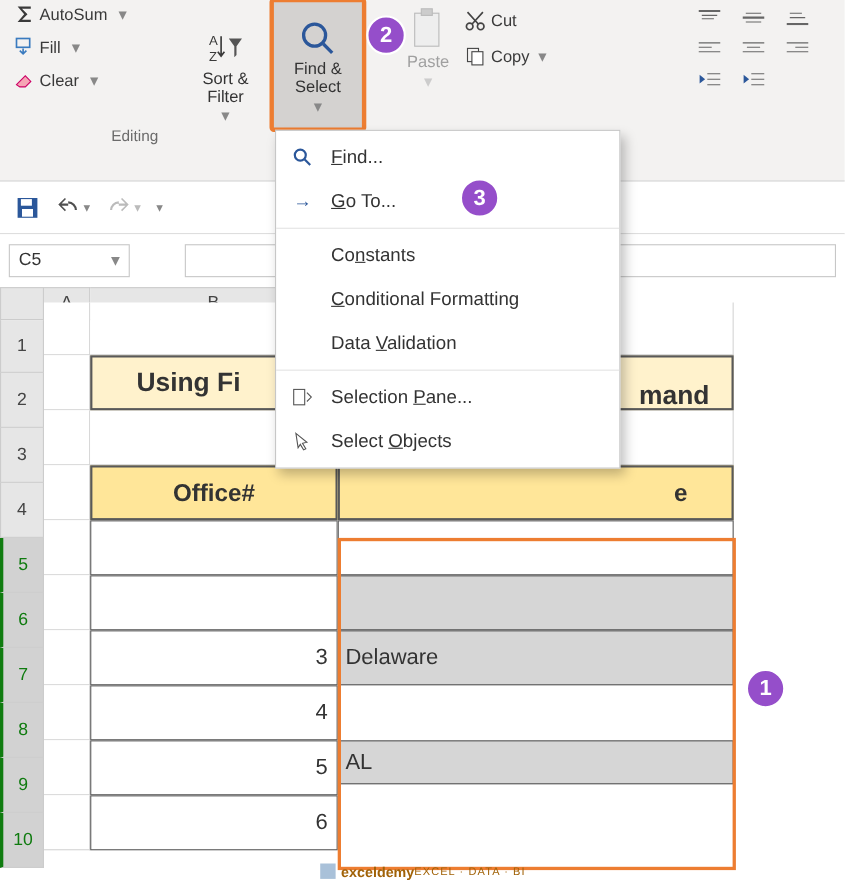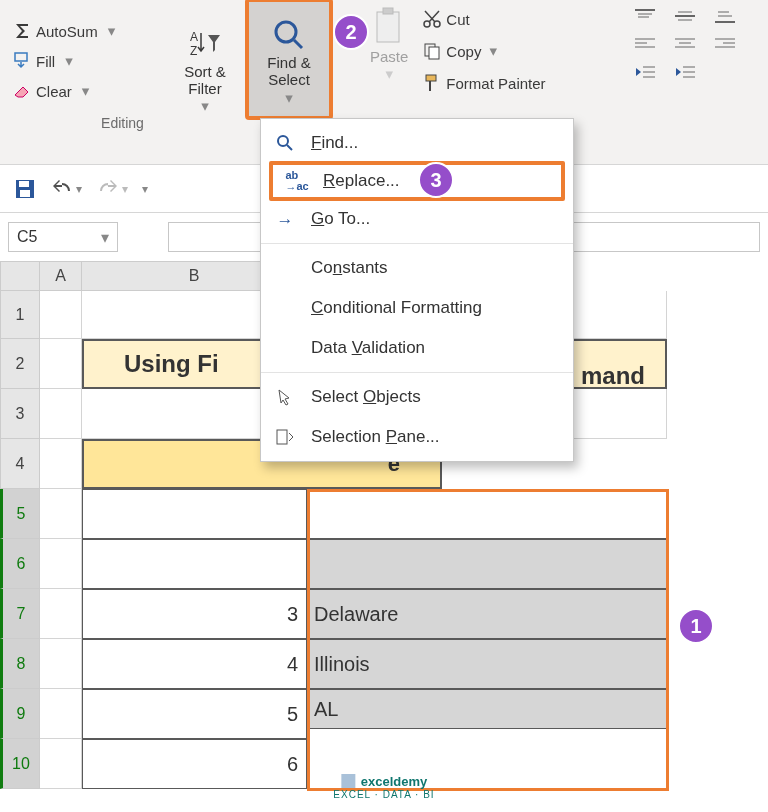--- a/index.html
+++ b/index.html
@@ -21,21 +21,21 @@
     position: relative;
   }
   .editing-group {
     position: absolute;
     left: 0; top: 0;
     width: 340px; height: 135px;
     display: flex;
   }
   .editing-col1 {
     display: flex; flex-direction: column; gap: 4px;
-    padding: 18px 8px 0 8px;
+    padding: 0 8px 0 8px;
     width: 165px;
   }
   .small-btn {
     display: flex; align-items: center; gap: 4px;
     height: 26px;
     color: #3a3a3a;
     font-size: 15px;
     padding: 0 4px;
     cursor: pointer;
   }
@@ -123,21 +123,21 @@
   .grid-area {
     position:relative;
     background:#fff;
   }
   .corner { position:absolute; left:0; top:0; width:40px; height:30px; background:#e6e6e6; border:1px solid #ccc; }
   .colheads { position:absolute; left:40px; top:0; height:30px; display:flex; }
   .colhead { height:30px; display:flex; align-items:center; justify-content:center; background:#e6e6e6; border:1px solid #ccc; border-left:none; font-size:16px; color:#444; cursor:pointer; }
   .rowheads { position:absolute; left:0; top:30px; width:40px; }
   .rowhead { width:40px; display:flex; align-items:center; justify-content:center; background:#e6e6e6; border:1px solid #ccc; border-top:none; font-size:16px; color:#444; cursor:pointer; }
   .rowhead.active { background:#d2d2d2; color:#0f7b0f; border-left:3px solid #107c10; }
-  .cells { position:absolute; left:40px; top:30px; }
+  .cells { position:absolute; left:40px; top:14px; }
   .cellrow { display:flex; }
   .cell { border:1px solid #d4d4d4; border-top:none; border-left:none; font-size:20px; display:flex; align-items:center; padding:0 6px; background:#fff; }
 
   .title-cell {
     background:#fff2cc !important;
     font-weight:bold;
     font-size:24px;
     justify-content:center;
     border:2px solid #595959 !important;
   }
@@ -154,21 +154,21 @@
   .num { justify-content:flex-end; padding-right:8px; }
 
   .sel-outline {
     position:absolute;
     border:3px solid #ed7d31;
     pointer-events:none;
   }
 
   .dropdown {
     position:absolute;
-    left: 260px; top: 118px;
+    left: 250px; top: 118px;
     width: 314px;
     background:#fff;
     border:1px solid #c7c7c7;
     box-shadow: 4px 6px 10px rgba(0,0,0,0.25);
     padding: 4px 0;
     z-index: 50;
   }
   .dd-item {
     display:flex; align-items:center;
     height:40px;
@@ -197,22 +197,22 @@
     font-size:20px; font-weight:bold;
     border:2px solid #fff;
     z-index:60;
   }
 
   .watermark {
     position:absolute;
     left:50%; bottom:12px;
     transform:translateX(-50%);
     font-size:13px;
-    color:#0f766e;
-    display:flex; flex-direction:column; align-items:center;
+    color:#a16207;
+    display:flex; flex-direction:row; align-items:center;
     z-index:5;
   }
   .watermark .wm-sub { font-size:10px; letter-spacing:1px; }
 
   u.hot { text-decoration: underline; }
 </style>
 </head>
 <body>
 
 <div class="ribbon">
@@ -286,27 +286,20 @@
           </svg>
         <span>Cut</span>
       </div>
       <div class="small-btn">
         <svg width="20" height="20" viewBox="0 0 20 20">
             <rect x="3" y="3" width="10" height="12" fill="none" stroke="#444"></rect>
             <rect x="7" y="6" width="10" height="12" fill="#fff" stroke="#444"></rect>
           </svg>
         <span>Copy</span>
         <span style="color:#888;margin-left:4px;">▾</span>
-      </div>
-      <div class="small-btn">
-        <svg width="20" height="20" viewBox="0 0 20 20">
-            <rect x="4" y="2" width="10" height="6" fill="#e8b75b" stroke="#444"></rect>
-            <path d="M8 8v10" stroke="#444" stroke-width="2"></path>
-          </svg>
-        <span>Format Painter</span>
       </div>
     </div>
   </div>
 
   <div class="align-group">
     <div class="align-row">
       <div class="align-cell">
           <svg width="20" height="14">
             <line x1="0" y1="1" x2="20" y2="1" stroke="#666" stroke-width="2"></line>
             <line x1="3" y1="5" x2="17" y2="5" stroke="#666"></line>
@@ -438,20 +431,23 @@
     </div>
 
     <div class="cellrow">
       <div class="cell" style="width:42px;height:50px"></div>
       <div class="cell" style="width:225px;height:50px"></div>
       <div class="cell" style="width:360px;height:50px"></div>
     </div>
 
     <div class="cellrow">
       <div class="cell" style="width:42px;height:50px"></div>
+      <div class="cell header-cell" style="width:225px;height:50px">
+        <span>Office#</span>
+      </div>
       <div class="cell header-cell" style="width:360px;height:50px;justify-content:flex-end;padding-right:40px;">
         <span>e</span>
       </div>
     </div>
 
     <div class="cellrow">
       <div class="cell" style="width:42px;height:50px"></div>
       <div class="cell data-cell num" style="width:225px;height:50px"></div>
       <div class="cell data-cell sel active-cell" style="width:360px;height:50px"></div>
     </div>
@@ -469,23 +465,20 @@
         </div>
       <div class="cell data-cell sel" style="width:360px;height:50px">
           <span>Delaware</span>
         </div>
     </div>
 
     <div class="cellrow">
       <div class="cell" style="width:42px;height:50px"></div>
       <div class="cell data-cell num" style="width:225px;height:50px">
           <span>4</span>
-        </div>
-      <div class="cell data-cell sel" style="width:360px;height:50px">
-          <span>Illinois</span>
         </div>
     </div>
 
     <div class="cellrow">
       <div class="cell" style="width:42px;height:50px"></div>
       <div class="cell data-cell num" style="width:225px;height:50px">
           <span>5</span>
         </div>
       <div class="cell data-cell sel" style="width:360px;height:40px">
           <span>AL</span>
@@ -506,59 +499,55 @@
 <div class="dropdown">
   <div class="dd-item">
     <span class="dd-ic">
         <svg width="18" height="18" viewBox="0 0 18 18">
           <circle cx="7" cy="7" r="5" fill="none" stroke="#2b579a" stroke-width="2"></circle>
           <path d="M11 11l5 5" stroke="#2b579a" stroke-width="2"></path>
         </svg>
       </span>
     <span><u class="hot">F</u>ind...</span>
   </div>
-  <div class="dd-item highlight-replace">
-    <span class="dd-ic" style="font-size:11px;line-height:1;color:#2b579a;font-weight:bold;">ab<br>→ac</span>
-    <span><u class="hot">R</u>eplace...</span>
-  </div>
   <div class="dd-item">
     <span class="dd-ic" style="color:#2b579a;">→</span>
     <span><u class="hot">G</u>o To...</span>
   </div>
   <div class="dd-sep"></div>
   <div class="dd-item">
     <span class="dd-ic"></span>
     <span>Co<u class="hot">n</u>stants</span>
   </div>
   <div class="dd-item">
     <span class="dd-ic"></span>
     <span><u class="hot">C</u>onditional Formatting</span>
   </div>
   <div class="dd-item">
     <span class="dd-ic"></span>
     <span>Data <u class="hot">V</u>alidation</span>
   </div>
   <div class="dd-sep"></div>
-  <div class="dd-item">
-    <span class="dd-ic">
-        <svg width="16" height="18" viewBox="0 0 16 18">
-          <path d="M2 2l10 8-4 1 3 5-2 1-3-5-2 3z" fill="none" stroke="#555"></path>
-        </svg>
-      </span>
-    <span>Select <u class="hot">O</u>bjects</span>
-  </div>
   <div class="dd-item">
     <span class="dd-ic">
         <svg width="18" height="16" viewBox="0 0 18 16">
           <rect x="1" y="1" width="10" height="14" fill="none" stroke="#555"></rect>
           <path d="M13 4l4 4-4 4" fill="none" stroke="#555"></path>
         </svg>
       </span>
     <span>Selection <u class="hot">P</u>ane...</span>
   </div>
+  <div class="dd-item">
+    <span class="dd-ic">
+        <svg width="16" height="18" viewBox="0 0 16 18">
+          <path d="M2 2l10 8-4 1 3 5-2 1-3-5-2 3z" fill="none" stroke="#555"></path>
+        </svg>
+      </span>
+    <span>Select <u class="hot">O</u>bjects</span>
+  </div>
 </div>
 
 <div class="badge" style="left:333px; top:14px;">2</div>
 <div class="badge" style="left:418px; top:162px;">3</div>
 <div class="badge" style="left:678px; top:608px;">1</div>
 
 <div class="watermark">
   <div style="display:flex;align-items:center;gap:4px;">
     <svg width="16" height="16" viewBox="0 0 16 16">
         <rect x="1" y="1" width="14" height="14" fill="#a9c1d9"></rect>

